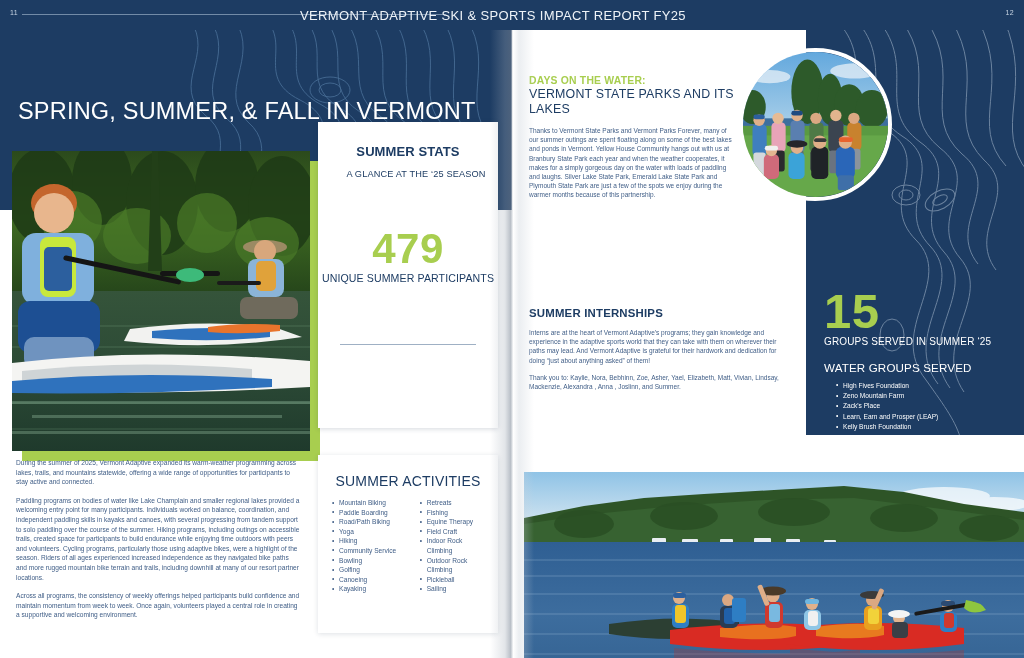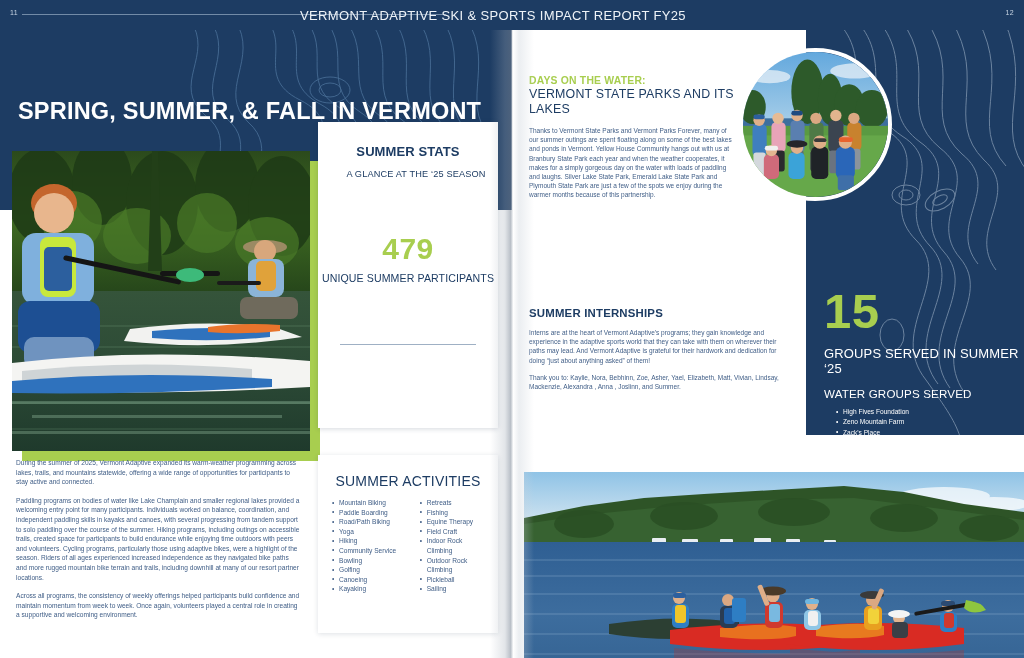--- a/index.html
+++ b/index.html
@@ -43,21 +43,21 @@
   .navy-top {
     position:absolute; left:0; top:0; width:512px; height:180px;
     background:#1d3c63; overflow:hidden;
   }
   .topo { position:absolute; inset:0; opacity:.5; }
   .topo path, .topo circle, .topo ellipse { fill:none; stroke:#6f9bc4; stroke-width:.9; }
   .topo-light path, .topo-light circle, .topo-light ellipse { stroke:#b9c9da; stroke-width:1; }
 
   .page-title {
     position:absolute; left:18px; top:68px;
-    font-size:23.5px; color:#ffffff; letter-spacing:.2px; font-weight:700;
+    font-size:23.5px; color:#ffffff; letter-spacing:.2px; font-weight:400;
     z-index:5; white-space:nowrap;
   }
 
   
   .photo-wrap { position:absolute; left:12px; top:121px; width:298px; height:300px; }
   .photo-green {
     position:absolute; left:10px; top:10px; width:298px; height:300px;
     background:#a8ce4f;
   }
   .photo-main {
@@ -79,21 +79,21 @@
   }
   .stats-title {
     position:absolute; left:0; top:22px; width:180px; text-align:center;
     font-size:13px; font-weight:700; color:#1d3c63; letter-spacing:.1px;
   }
   .stats-sub {
     position:absolute; left:0; top:47px; width:196px; text-align:center;
     font-size:9.2px; color:#1d3c63; letter-spacing:.15px;
   }
   .stat-big {
-    font-size:30px; font-weight:700; color:#a8ce4f; text-align:center;
+    font-size:42px; font-weight:700; color:#a8ce4f; text-align:center;
     letter-spacing:.5px; line-height:44px;
   }
   .stat-label {
     font-size:10.6px; color:#1d3c63; text-align:center; line-height:14px;
     letter-spacing:.1px;
   }
   .stat-one { position:absolute; left:0; top:105px; width:180px; }
   .stat-divider {
     position:absolute; left:22px; top:222px; width:136px; height:1px;
     background:#9fb0c4;
@@ -176,21 +176,21 @@
     margin-top:9px; font-size:6.5px; line-height:9.2px; color:#3f5d86;
   }
   .intern-body p + p { margin-top:8px; }
 
   
   .groups { position:absolute; left:312px; top:262px; width:200px; z-index:9; }
   .groups-num {
     font-size:49px; font-weight:700; color:#a8ce4f; line-height:39px; letter-spacing:.5px;
   }
   .groups-served {
-    margin-top:16px; font-size:13px; color:#ffffff; line-height:14.5px; letter-spacing:.15px;
+    margin-top:4px; font-size:10px; color:#ffffff; line-height:14.5px; letter-spacing:.15px;
   }
   .other-h {
     margin-top:11px; font-size:11.6px; color:#ffffff; letter-spacing:.15px;
   }
   .groups ul { list-style:none; margin-top:7px; margin-left:12px; }
   .groups li {
     font-size:6.6px; line-height:10.4px; color:#ffffff; position:relative; padding-left:7px;
   }
   .groups li::before { content:"•"; position:absolute; left:0; top:-.4px; }
 

